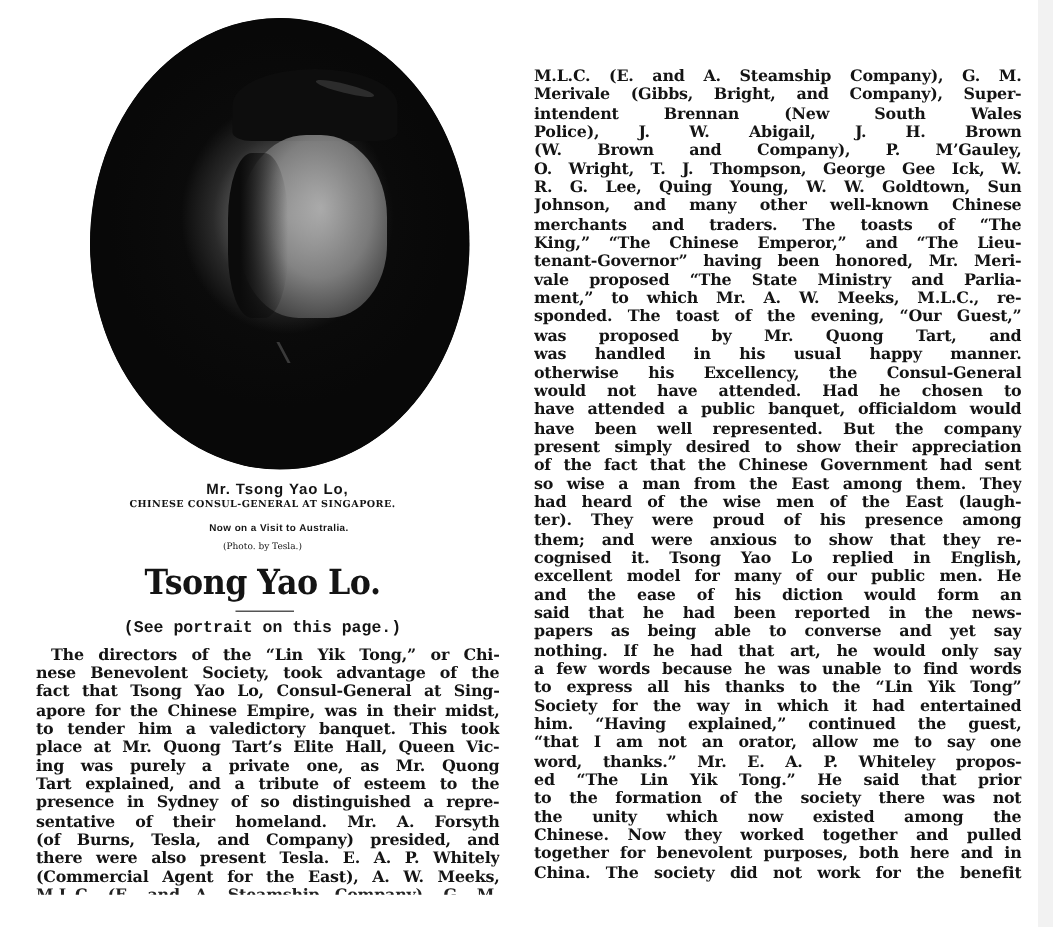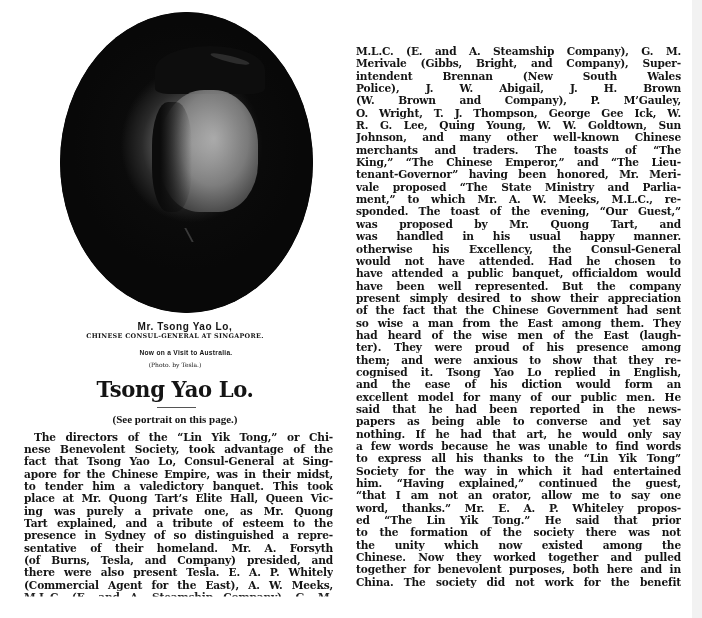--- a/index.html
+++ b/index.html
@@ -31,21 +31,21 @@
     font-family: "DejaVu Serif", serif; font-weight:bold; font-size: 6.4px; letter-spacing: .3px; }
   .cap3 { position:absolute; left:11px; width:350px; text-align:center; top: 349px;
     font-family: Liberation Sans, sans-serif; font-weight:bold; font-size: 6.6px; letter-spacing:.3px; }
   .cap4 { position:absolute; left:0; width:350px; text-align:center; top: 361px;
     font-family: "DejaVu Serif", serif; font-size: 6px; }
   .title { position:absolute; left:0; width:350px; text-align:center; top: 375px;
     font-family: "DejaVu Serif", serif; font-weight: bold; font-size: 23px; letter-spacing: -0.4px;
     transform: scaleX(0.92); transform-origin: 175px 0; }
   .rule { position:absolute; left:157px; top:407px; width:39px; height:1px; background:#555; }
   .subhead { position:absolute; left:0; width:350px; text-align:center; top: 413px;
-    font-family: Liberation Serif, serif; font-weight:bold; font-size: 11px; }
+    font-family: Liberation Mono, monospace; font-weight:bold; font-size: 11px; }
 
   .col { position:absolute; }
   .col-left { left: 24px; top: 430.5px; width: 309px; }
   .col-right { left: 356px; top: 45px; width: 325px; }
   .line {
     display:block; height: 12.35px; line-height: 12.35px; white-space: nowrap;
     font-family: "DejaVu Serif", serif; font-weight: bold; font-size: 10.6px;
     text-align: justify; text-align-last: justify; overflow: hidden; letter-spacing: -0.15px;
   }
   .line.indent { padding-left: 10px; }
@@ -112,22 +112,22 @@
   <span class="line">would not have attended.  Had he chosen to</span>
   <span class="line">have attended a public banquet, officialdom would</span>
   <span class="line">have been well represented.  But the company</span>
   <span class="line">present simply desired to show their appreciation</span>
   <span class="line">of the fact that the Chinese Government had sent</span>
   <span class="line">so wise a man from the East among them. They</span>
   <span class="line">had heard of the wise men of the East (laugh-</span>
   <span class="line">ter).  They were proud of his presence among</span>
   <span class="line">them; and were anxious to show that they re-</span>
   <span class="line">cognised it.  Tsong Yao Lo replied in English,</span>
+  <span class="line">excellent model for many of our public men.  He</span>
   <span class="line">and  the  ease  of  his  diction  would  form  an</span>
-  <span class="line">excellent model for many of our public men.  He</span>
   <span class="line">said that he had been reported in the news-</span>
   <span class="line">papers as being able to converse and yet say</span>
   <span class="line">nothing.  If he had that art, he would only say</span>
   <span class="line">a few words because he was unable to find words</span>
   <span class="line">to express all his thanks to the “Lin Yik Tong”</span>
   <span class="line">Society for the way in which it had entertained</span>
   <span class="line">him.  “Having explained,” continued the guest,</span>
   <span class="line">“that I am not an orator, allow me to say one</span>
   <span class="line">word, thanks.”  Mr. E. A. P. Whiteley propos-</span>
   <span class="line">ed “The Lin Yik Tong.”  He said that prior</span>

